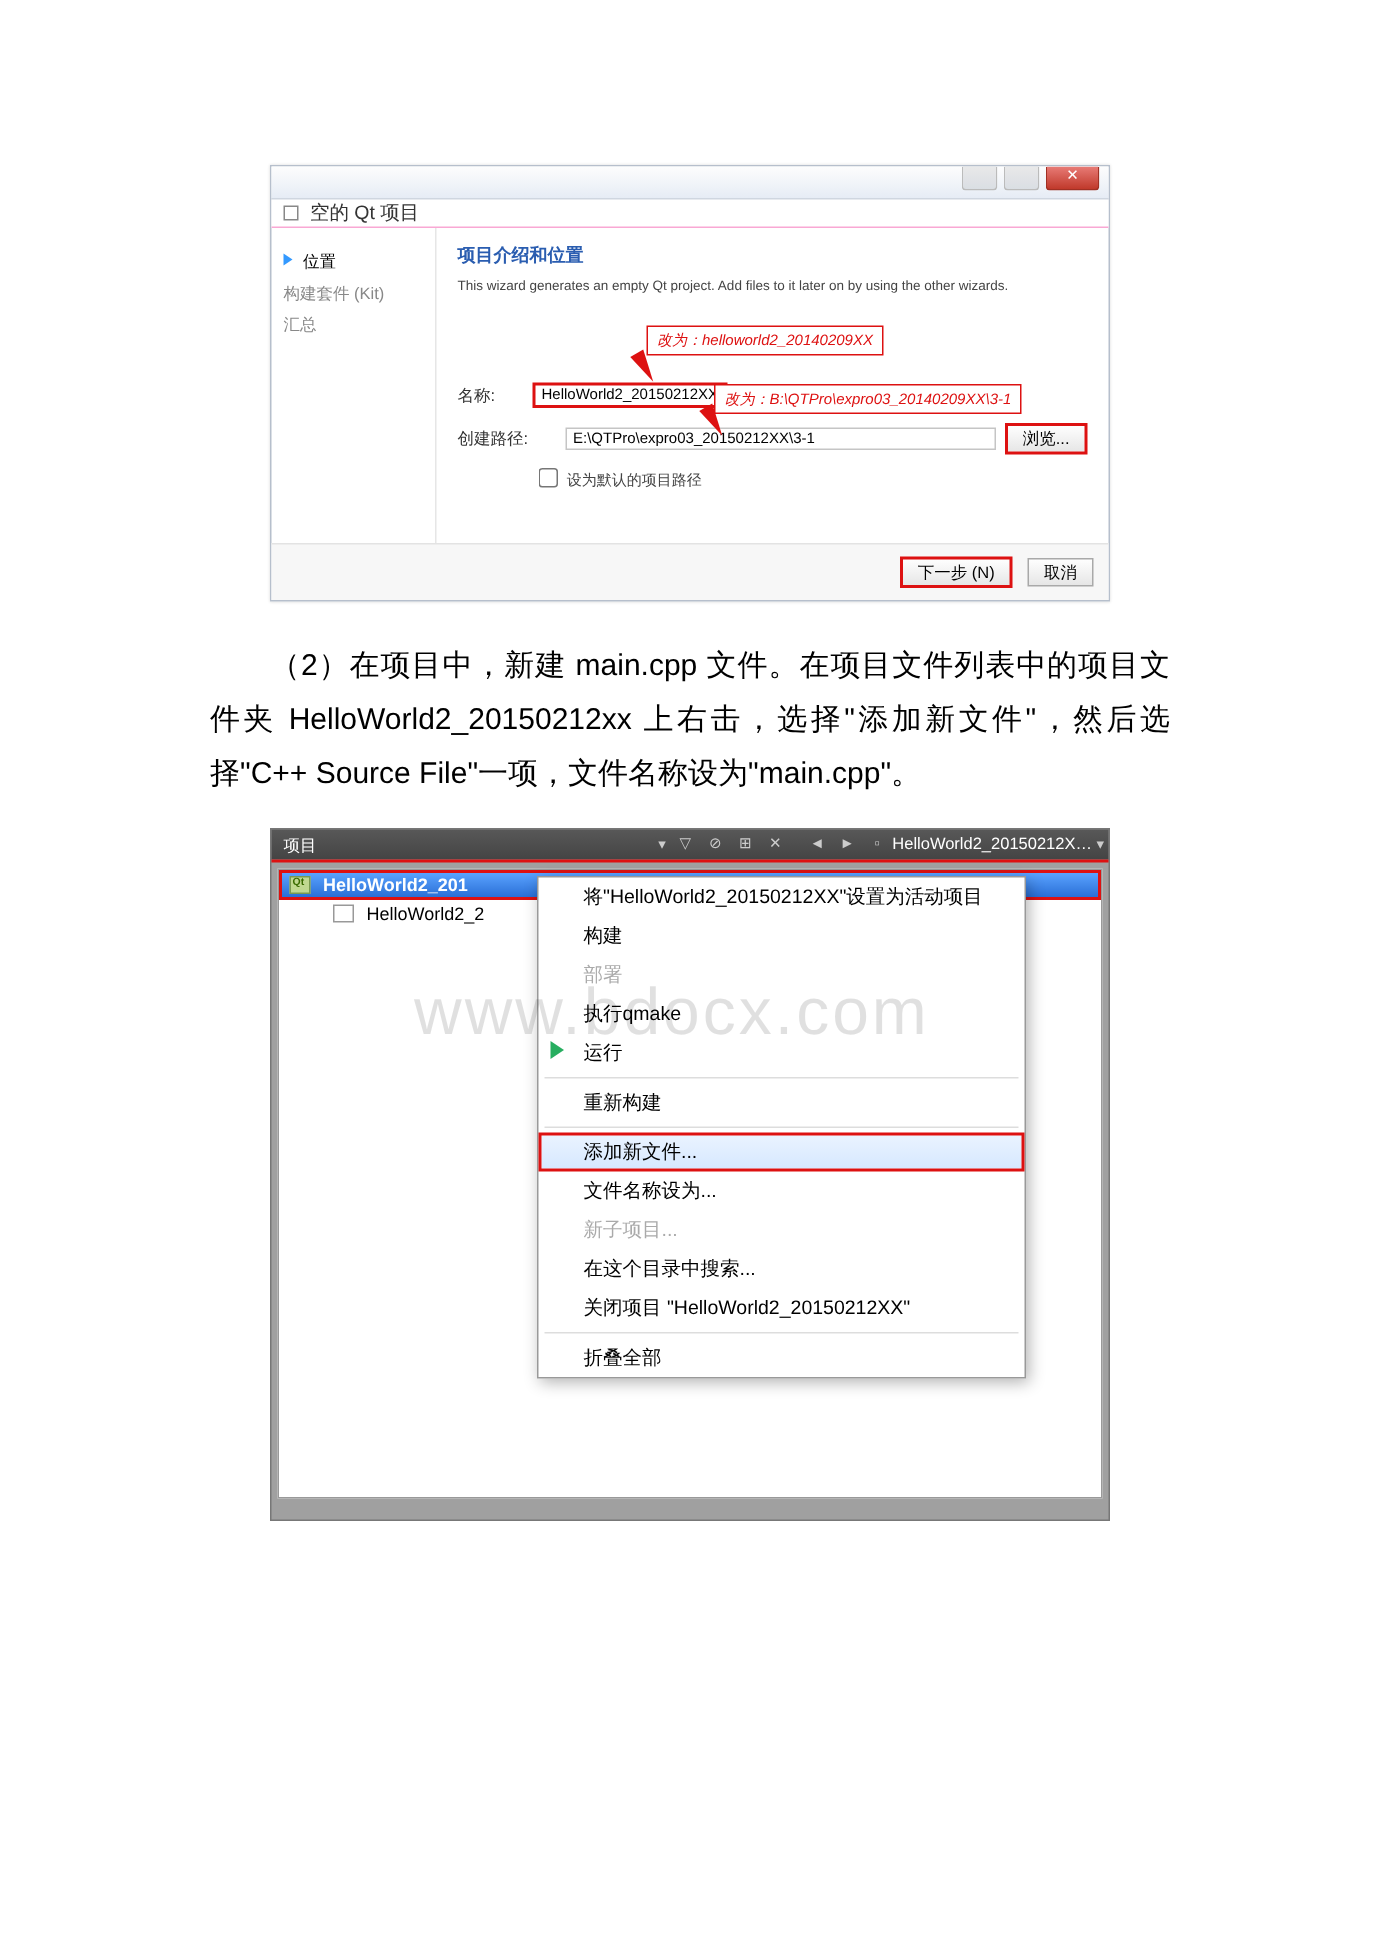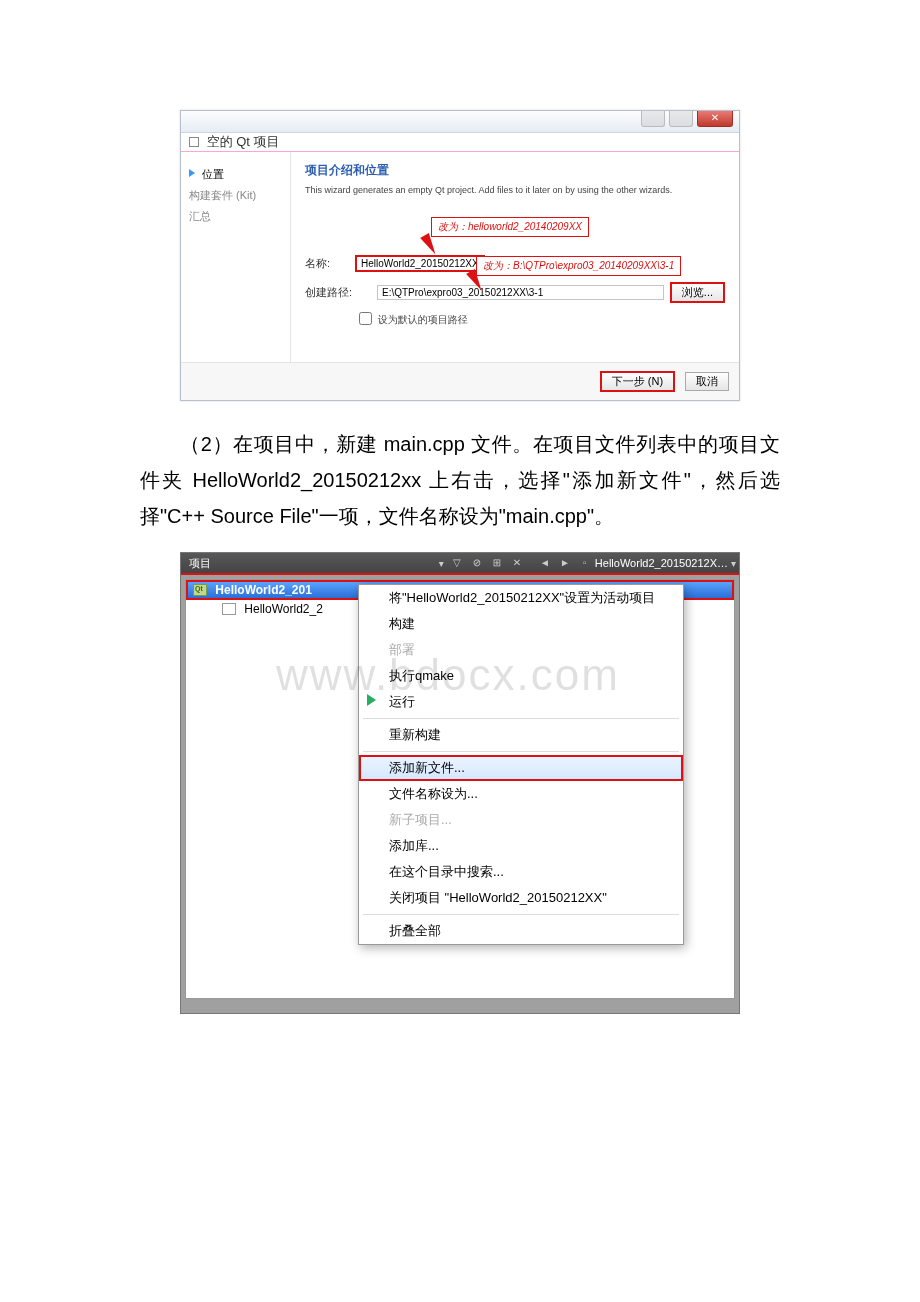--- a/index.html
+++ b/index.html
@@ -333,21 +333,20 @@
         <div class="mi">
           <span class="play"></span>
           <span>运行</span>
         </div>
         <div class="sep"></div>
         <div class="mi">重新构建</div>
         <div class="sep"></div>
         <div class="mi hi">添加新文件...</div>
         <div class="mi">文件名称设为...</div>
         <div class="mi dis">新子项目...</div>
-        <div class="mi">添加库...</div>
         <div class="mi">在这个目录中搜索...</div>
         <div class="mi">关闭项目 "HelloWorld2_20150212XX"</div>
         <div class="sep"></div>
         <div class="mi">折叠全部</div>
       </div>
     </div>
   </div>
 
 </div>
 

